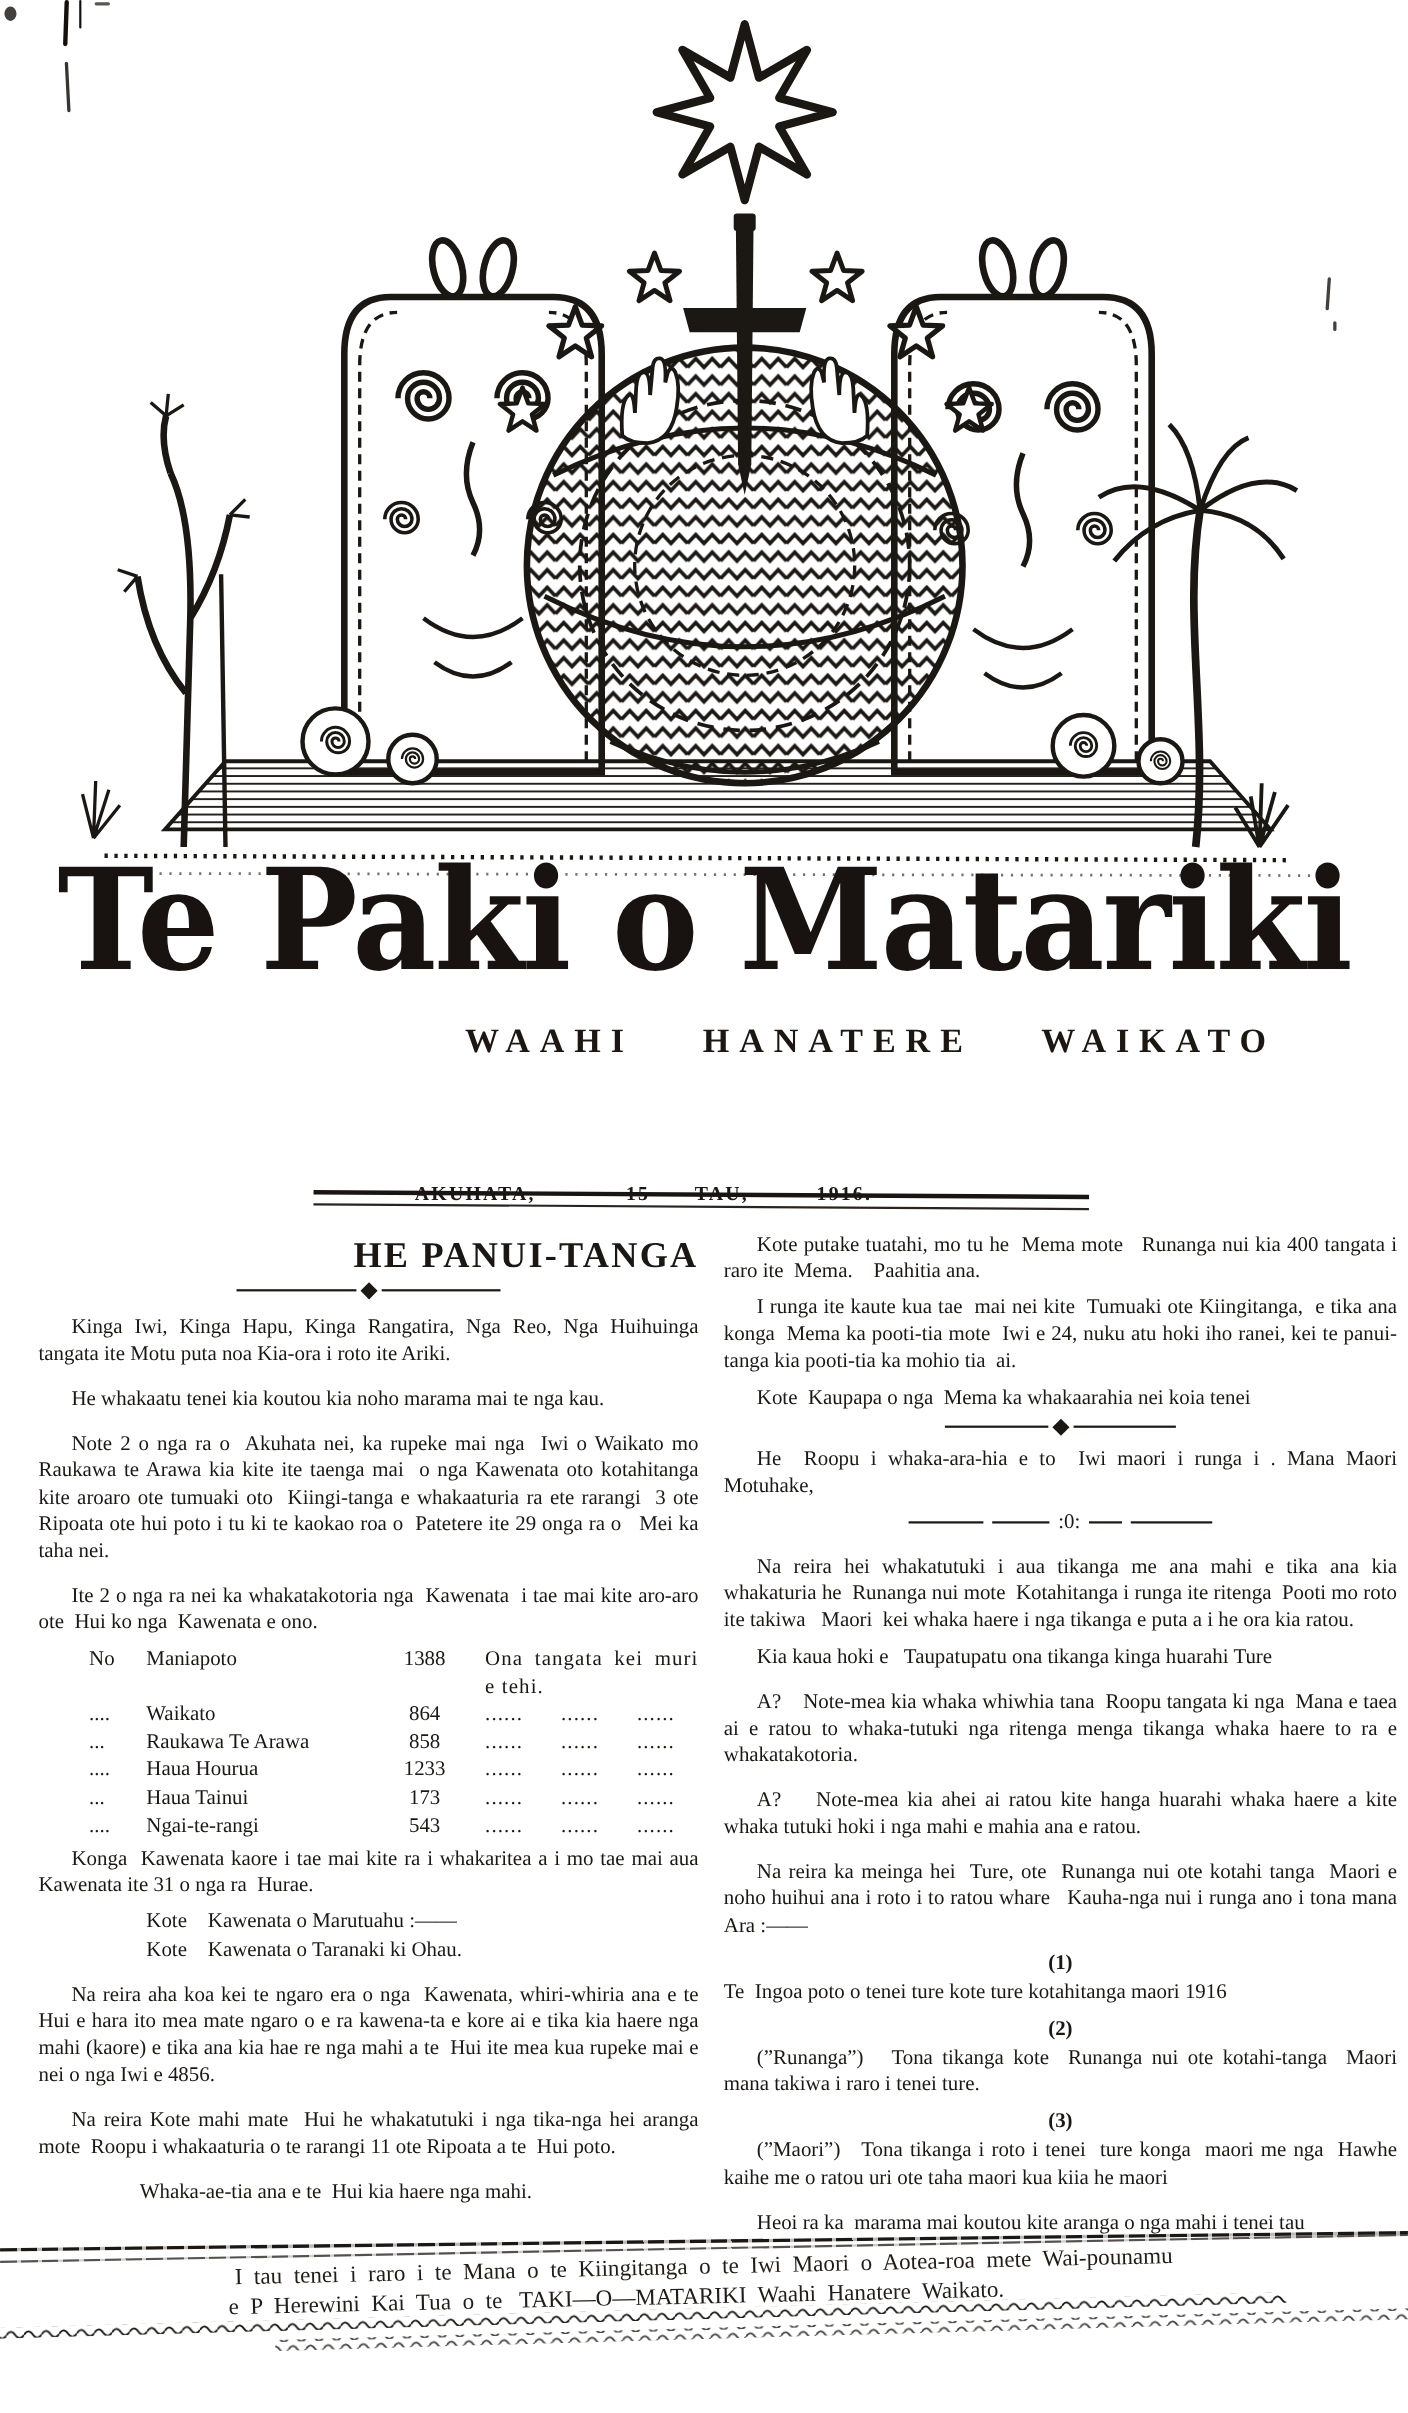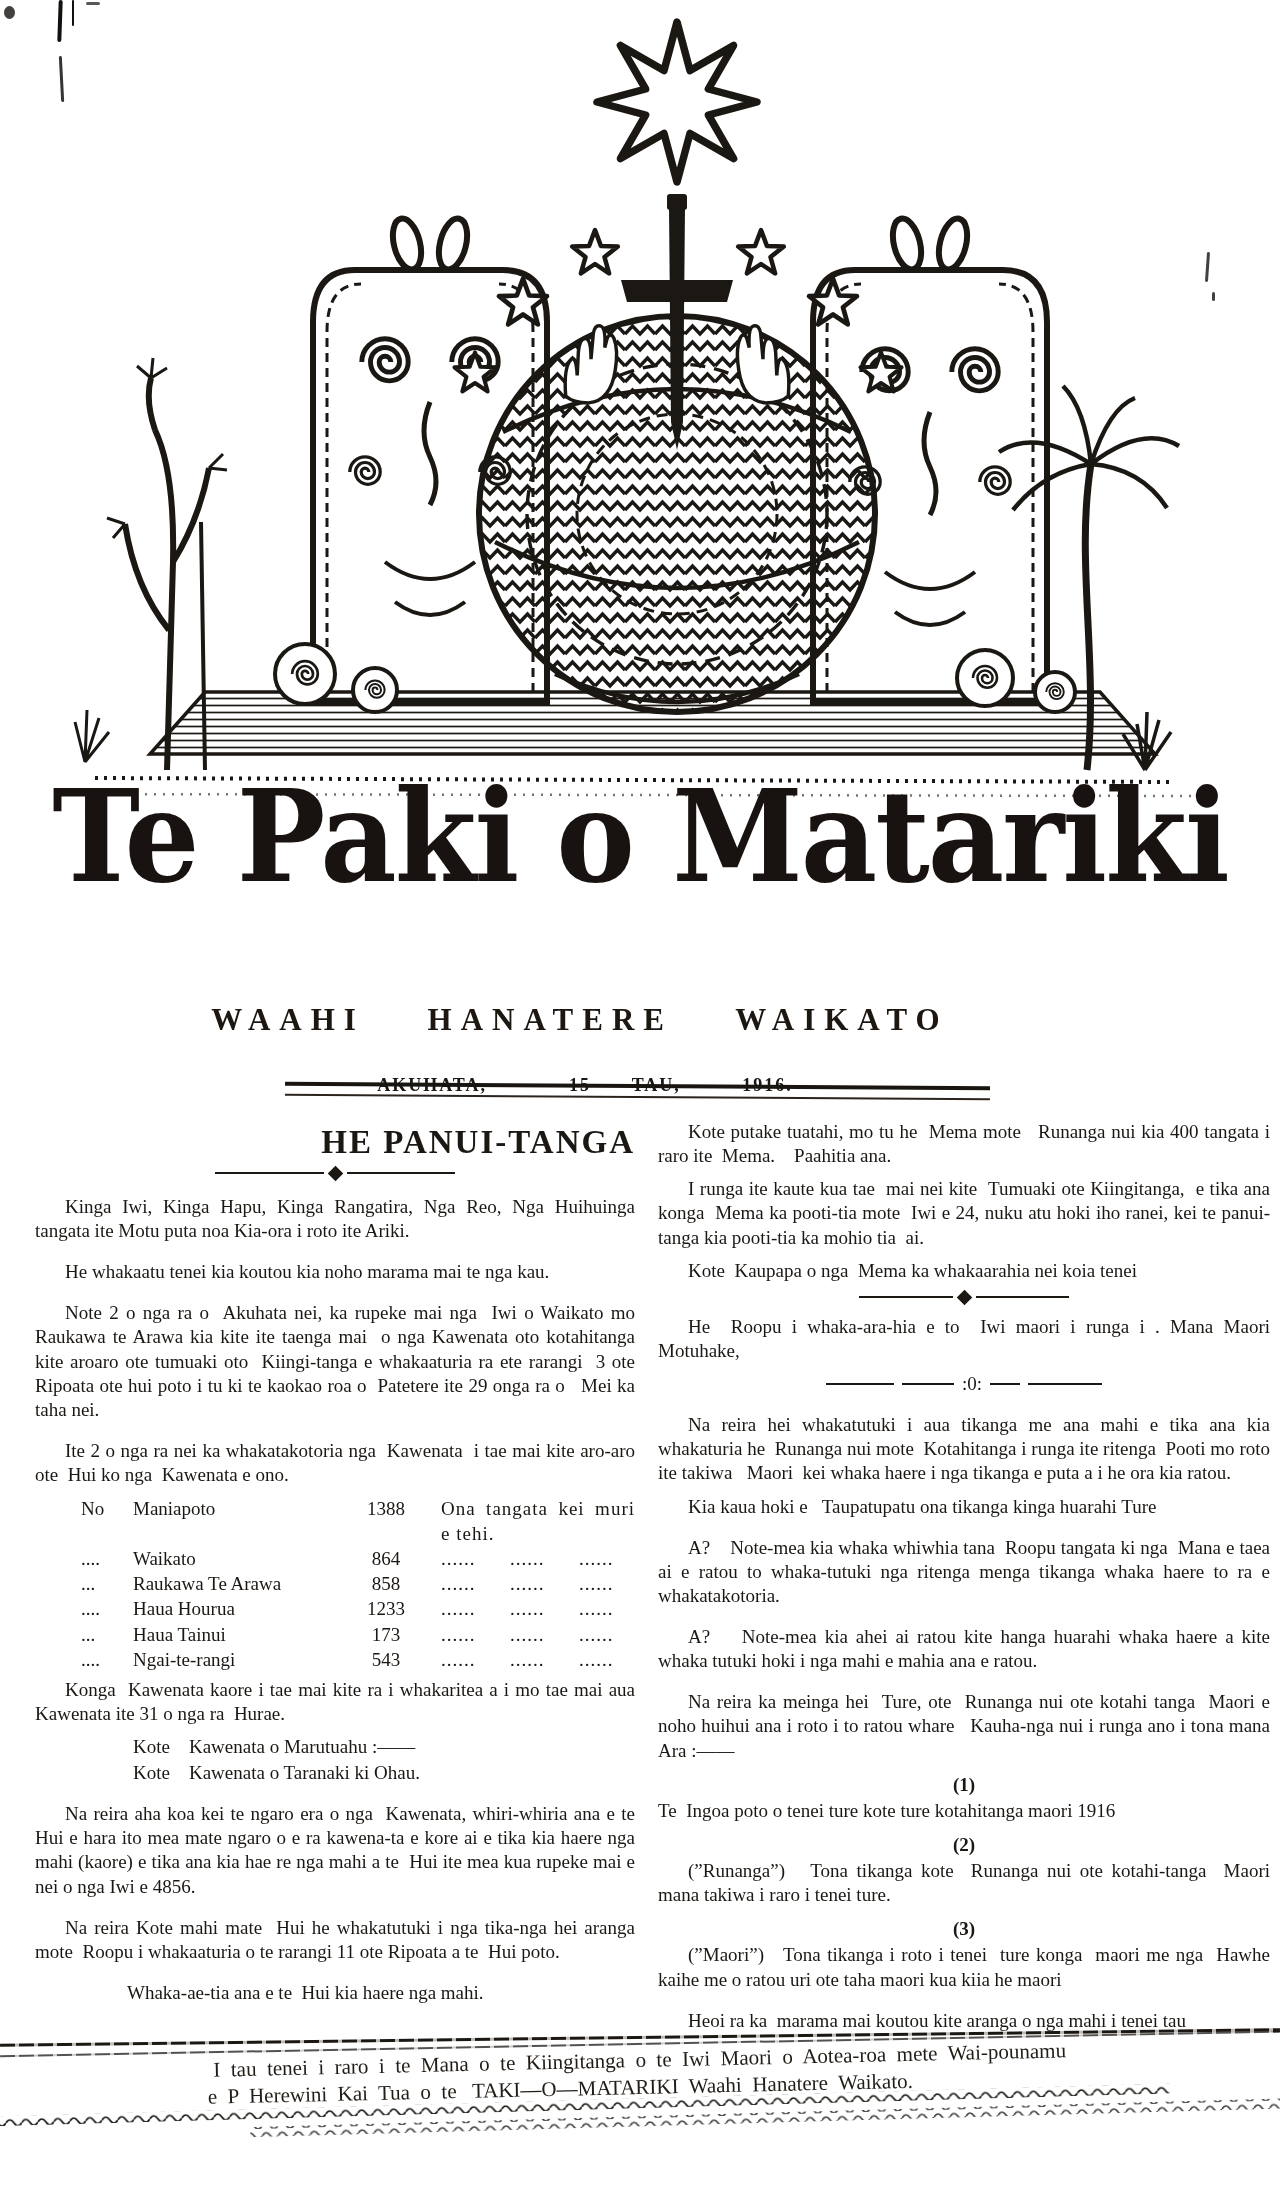--- a/index.html
+++ b/index.html
@@ -11,21 +11,21 @@
   }
   
   .art{position:absolute; top:2px; left:55px; width:1160px; height:800px;}
   .mast-title{
     position:absolute; top:738px; left:0; width:100%; margin:0;
     text-align:center; font-family:"DejaVu Serif", serif; font-weight:bold;
     font-size:118px; line-height:1.55; letter-spacing:-2px; color:#181310;
     transform:scaleY(1.08); transform-origin:top;
   }
   .mast-sub{
-    position:absolute; top:1002px; left:0; width:1160px; text-align:center;
+    position:absolute; top:928px; left:0; width:1160px; text-align:right;
     font-size:31px; font-weight:bold; letter-spacing:9px; word-spacing:46px;
     color:#1d1712;
   }
   .mast-date{
     position:absolute; top:1047px; left:0; width:1170px; text-align:center;
     font-size:18px; font-weight:bold; letter-spacing:2px; word-spacing:14px;
     white-space:pre-wrap;
     margin-top:28px;
   }
   .mast-rule{

